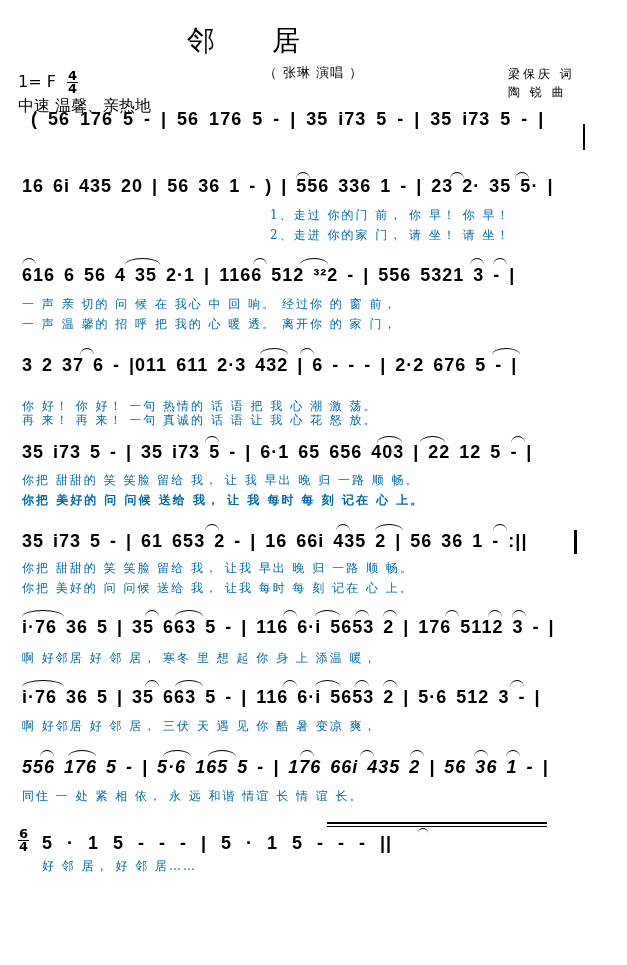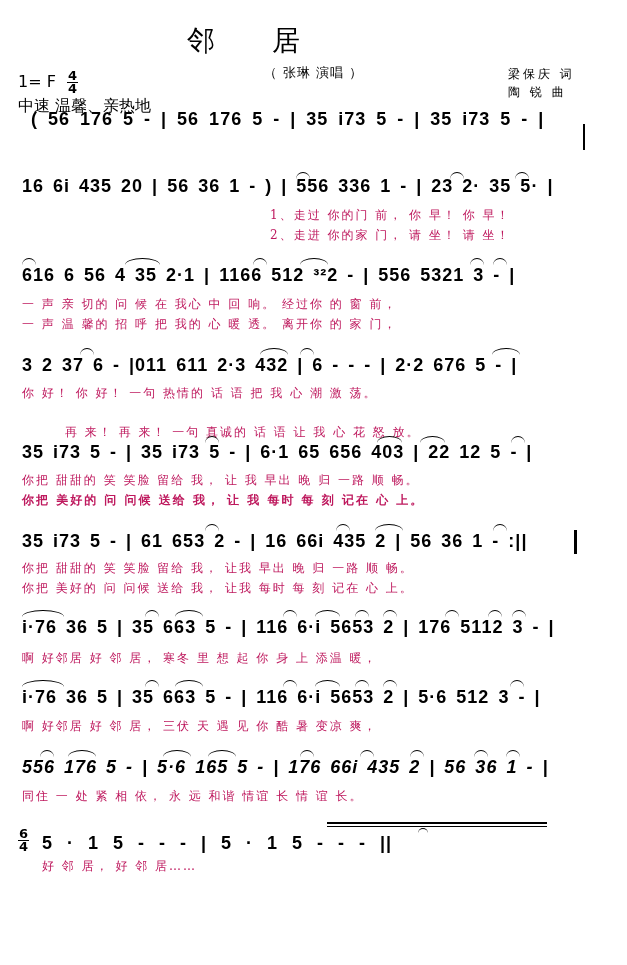--- a/index.html
+++ b/index.html
@@ -7,21 +7,21 @@
   .abs{position:absolute;white-space:nowrap;}
   .title{left:0;width:511px;top:22px;text-align:center;font-size:28px;letter-spacing:24px;font-family:"DejaVu Sans",sans-serif;}
   .performer{left:0;width:627px;top:64px;text-align:center;font-size:13px;letter-spacing:1px;}
   .credit{font-size:12px;letter-spacing:3px;}
   .key{left:18px;top:70px;font-size:16px;font-weight:normal;}
   .frac{display:inline-block;vertical-align:middle;text-align:center;font-size:13px;line-height:12px;margin-left:6px;font-weight:bold;}
   .frac span{display:block;}
   .frac .num{border-bottom:1px solid #000;padding:0 1px;}
   .tempo{left:18px;top:96px;font-size:16px;}
   .notes{font-family:"Liberation Sans",sans-serif;font-weight:bold;font-size:18px;letter-spacing:1px;}
-  .lyric{font-family:"DejaVu Serif",serif;font-size:12px;letter-spacing:2px;color:#be185d;}
+  .lyric{font-family:"DejaVu Serif",serif;font-size:12px;letter-spacing:2px;color:#0369a1;}
   .barline{position:absolute;width:1.5px;background:#000;}
   .final{position:absolute;width:4px;background:#000;}
   .arc{position:absolute;border-top:1.3px solid #000;border-radius:50% 50% 0 0 / 100% 100% 0 0;height:6px;}
   .hline{position:absolute;height:1.5px;background:#000;}
 </style>
 </head>
 <body>
 
 <div class="abs title">邻 居</div>
 <div class="abs performer">（ 张琳 演唱 ）</div>
@@ -50,22 +50,22 @@
 <div class="abs lyric" style="left:22px;top:296px;">一 声  亲 切的  问     候  在   我心  中 回       响。  经过你 的  窗     前，</div>
 <div class="abs lyric" style="left:22px;top:316px;">一 声  温 馨的  招     呼  把   我的  心 暖       透。  离开你 的  家     门，</div>
 <div class="arc" style="left:22px;top:258px;width:14px;"></div>
 <div class="arc" style="left:125px;top:258px;width:35px;"></div>
 <div class="arc" style="left:253px;top:258px;width:14px;"></div>
 <div class="arc" style="left:300px;top:258px;width:28px;"></div>
 <div class="arc" style="left:470px;top:258px;width:14px;"></div>
 <div class="arc" style="left:493px;top:258px;width:14px;"></div>
 
 <div class="abs notes" style="left:22px;top:355px;word-spacing:3px;">3  2  37  6 -  |011  611  2·3  432 |  6 - - -  |  2·2  676  5 -  |</div>
-<div class="abs lyric" style="left:22px;top:385px;">你 好！ 你    好！     一句 热情的 话      语  把     我           心 潮  激       荡。</div>
-<div class="abs lyric" style="left:22px;top:424px;margin-left:43px;">再 来！ 再    来！     一句 真诚的 话      语  让     我           心 花  怒       放。</div>
+<div class="abs lyric" style="left:22px;top:398px;">你 好！ 你    好！     一句 热情的 话      语  把     我           心 潮  激       荡。</div>
+<div class="abs lyric" style="left:22px;top:412px;">再 来！ 再    来！     一句 真诚的 话      语  让     我           心 花  怒       放。</div>
 <div class="arc" style="left:80px;top:348px;width:14px;"></div>
 <div class="arc" style="left:260px;top:348px;width:28px;"></div>
 <div class="arc" style="left:300px;top:348px;width:14px;"></div>
 <div class="arc" style="left:492px;top:348px;width:28px;"></div>
 
 <div class="abs notes" style="left:22px;top:442px;word-spacing:3px;">35  i73  5 -  |  35  i73  5 -  |  6·1  65  656  403  |  22  12  5 -  |</div>
 <div class="abs lyric" style="left:22px;top:472px;">你把 甜甜的 笑     笑脸 留给   我，    让  我  早出 晚      归      一路 顺    畅。</div>
 <div class="abs lyric" style="left:22px;top:492px;font-weight:bold;">你把 美好的 问     问候 送给   我，    让  我  每时 每      刻      记在 心    上。</div>
 <div class="arc" style="left:205px;top:436px;width:14px;"></div>
 <div class="arc" style="left:377px;top:436px;width:25px;"></div>

